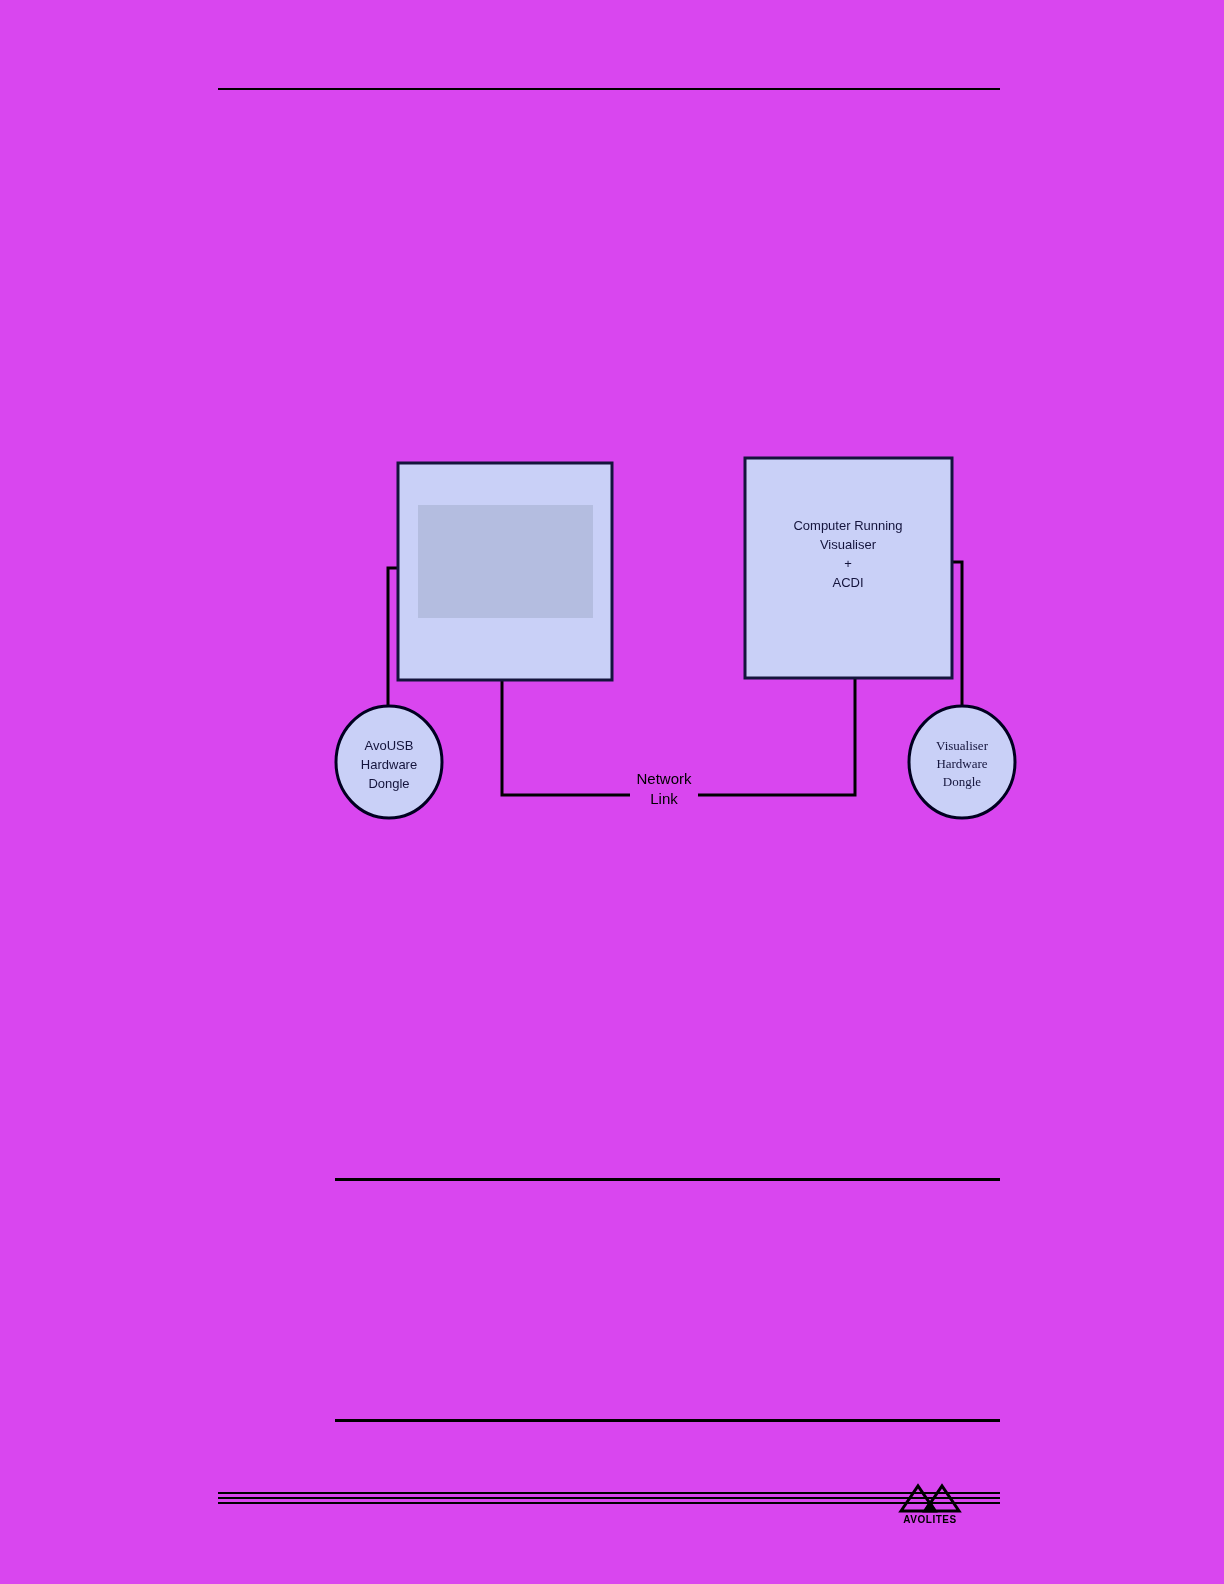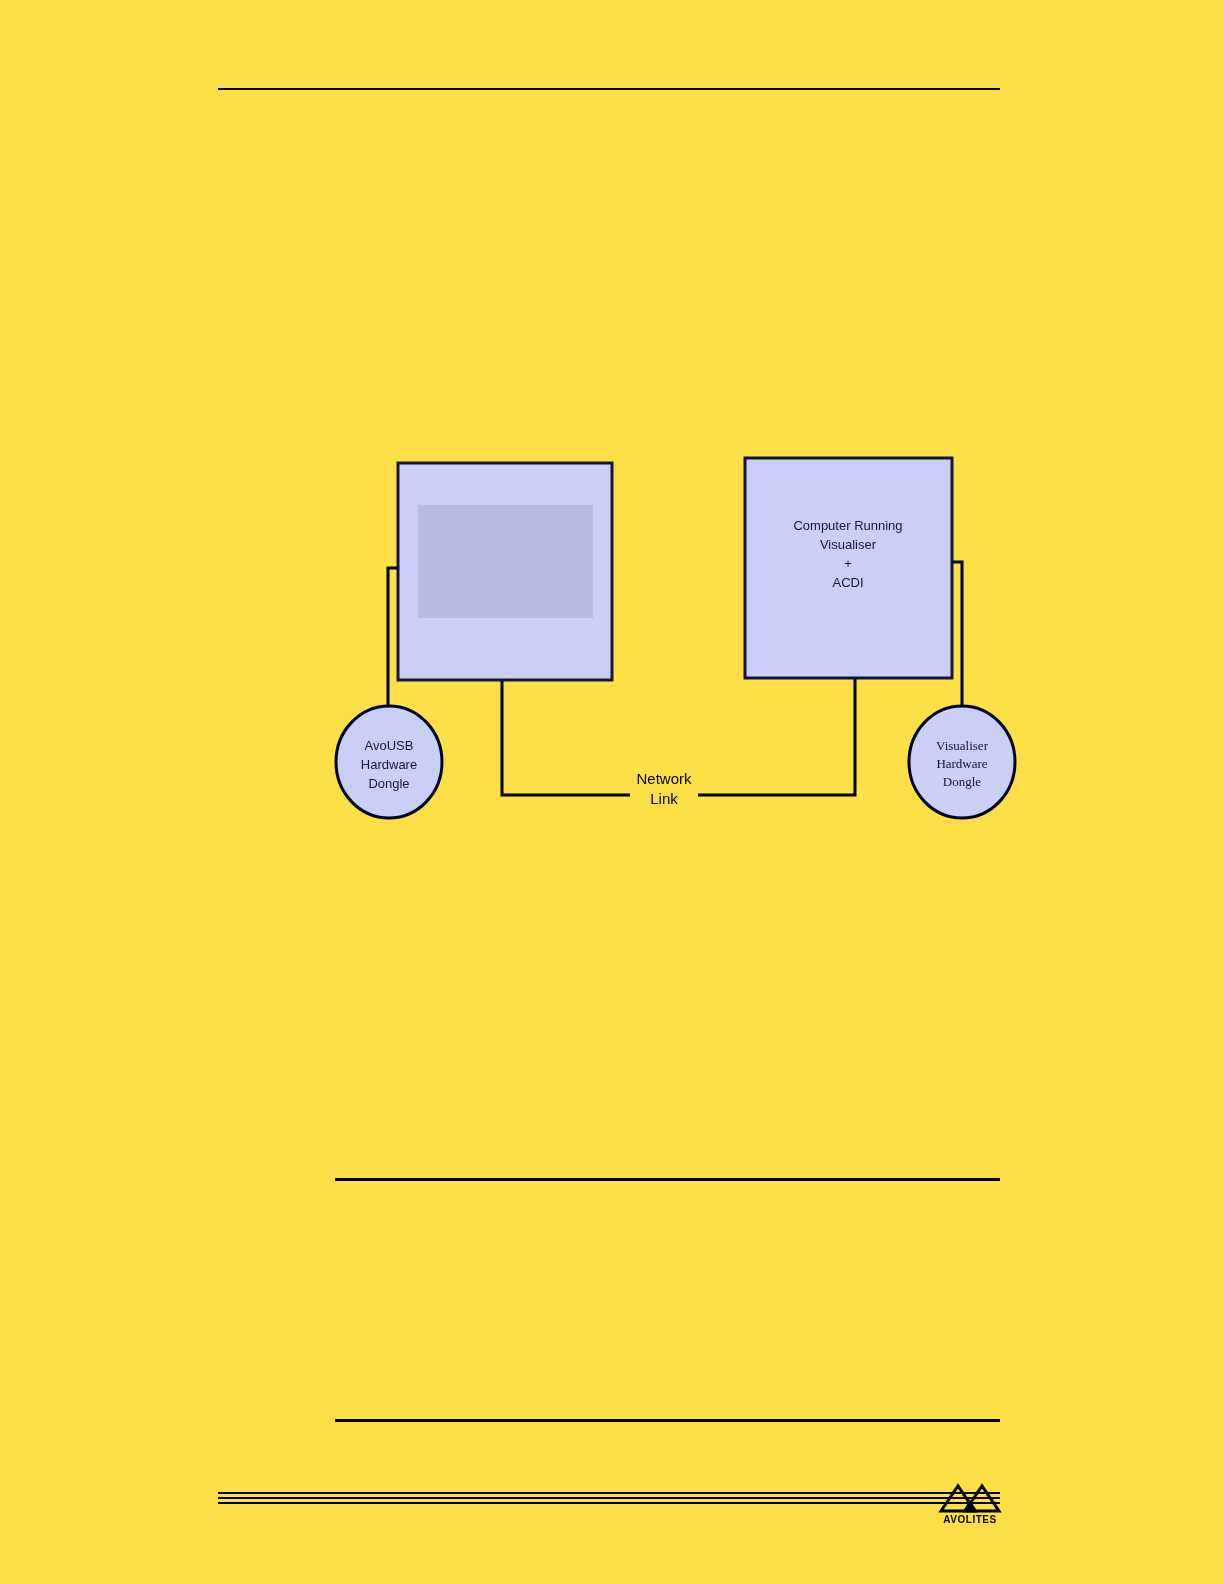--- a/index.html
+++ b/index.html
@@ -8,21 +8,21 @@
     background: #ffffff;
   }
   body {
     font-family: "Liberation Sans", sans-serif;
     color: #000000;
   }
   #page {
     position: relative;
     width: 1224px;
     height: 1584px;
-    background: #fde047;
+    background: #d946ef;
     overflow: hidden;
   }
 
   
   .rule {
     position: absolute;
     background: #000000;
   }
   #header-rule   { left: 218px; top: 88px;   width: 782px; height: 2px; }
   #mid-rule-top  { left: 335px; top: 1178px; width: 665px; height: 3px; }
@@ -42,21 +42,21 @@
     width: 100%;
     background: #000000;
   }
   #fr1 { top: 0px; height: 2px; }
   #fr2 { top: 5px; height: 2px; }
   #fr3 { top: 10px; height: 2px; }
 
   
   #avolites-logo {
     position: absolute;
-    left: 933px;
+    left: 893px;
     top: 1478px;
     width: 92px;
     height: 48px;
   }
 
   
   #diagram {
     position: absolute;
     left: 300px;
     top: 430px;

